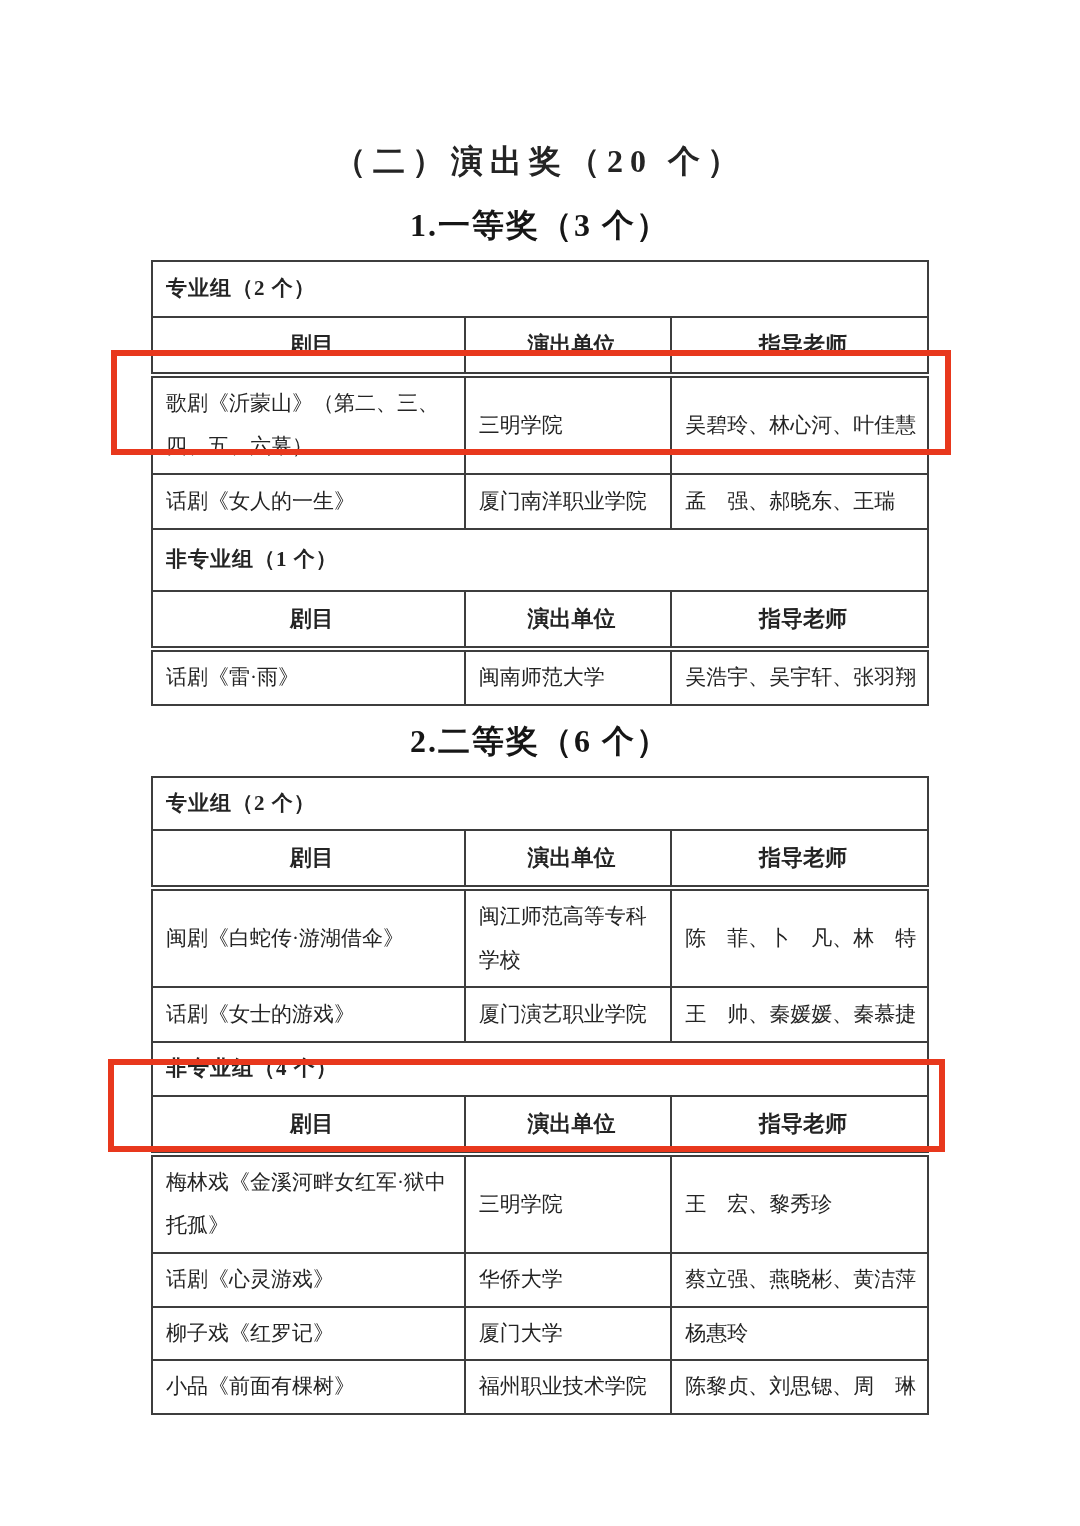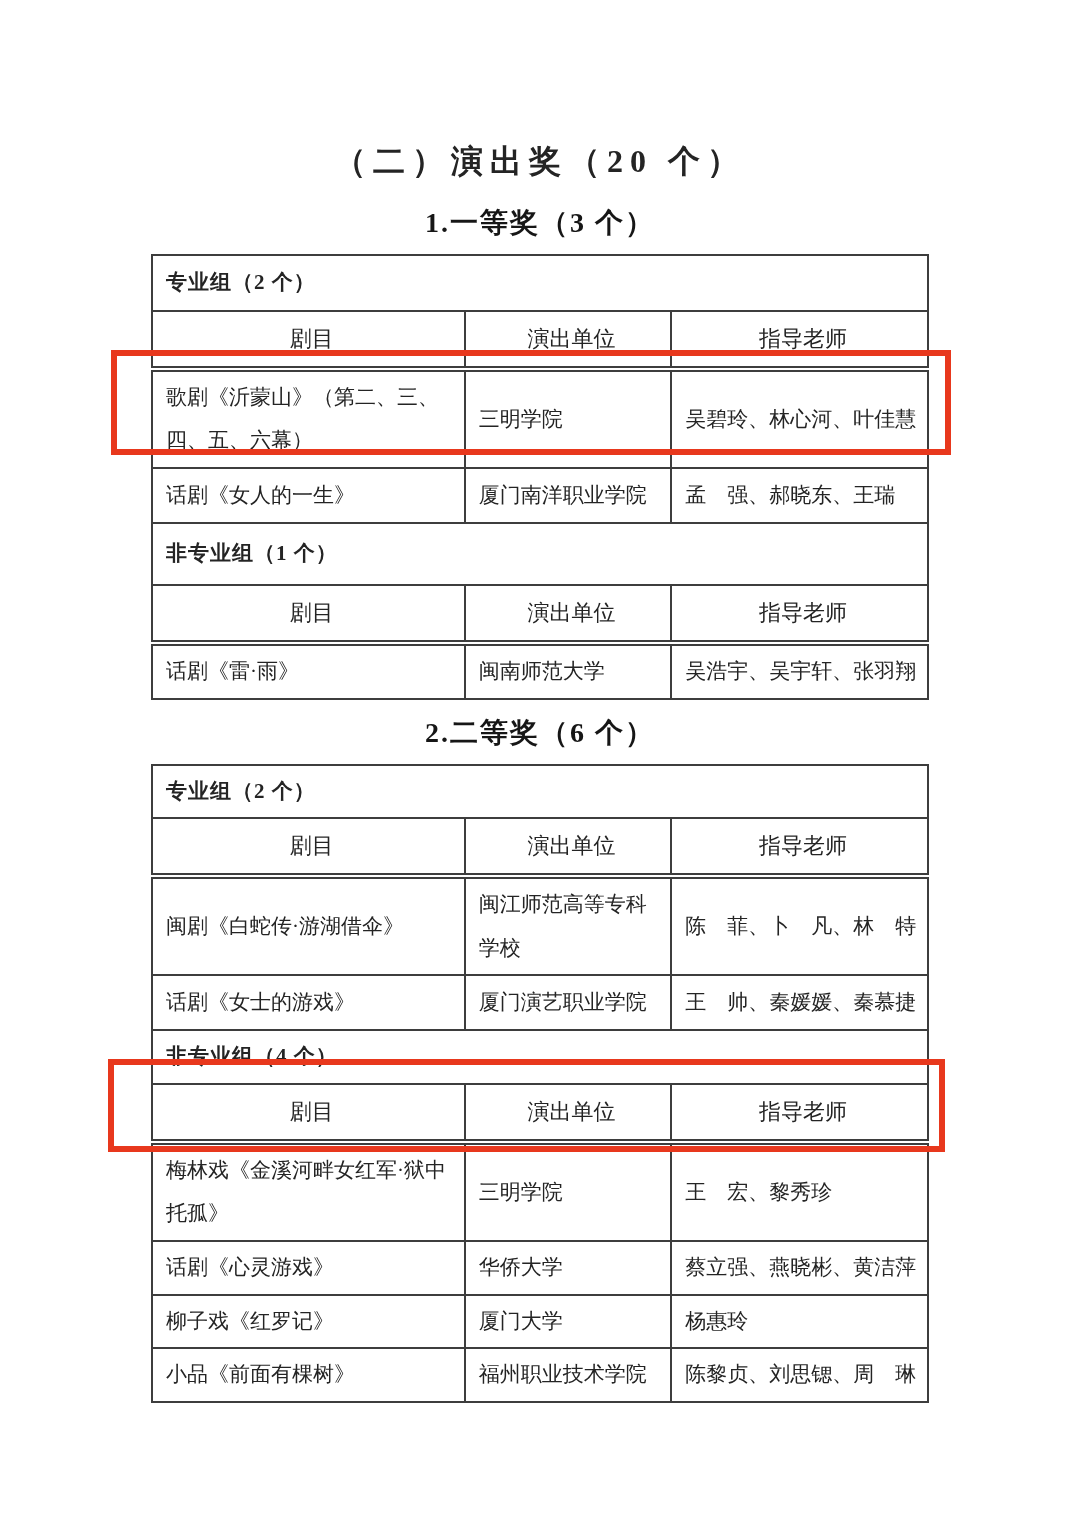--- a/index.html
+++ b/index.html
@@ -23,21 +23,21 @@
     font-size: 32px;
     font-weight: 600;
     letter-spacing: 7px;
     color: #242424;
   }
   .section-heading {
     margin: 0;
     padding-top: 20px;
     padding-bottom: 12px;
     text-align: center;
-    font-size: 28px;
+    font-size: 32px;
     font-weight: 700;
     letter-spacing: 2px;
     color: #161616;
   }
   .section-heading.second {
     padding-top: 14px;
   }
   table.awards {
     width: 778px;
     margin: 0 auto;
@@ -56,21 +56,21 @@
     color: #242424;
   }
   td.group-cell {
     font-weight: 700;
     font-size: 22px;
     letter-spacing: 1px;
     text-align: left;
     border-radius: 26px;
   }
   tr.col-header td {
-    font-weight: 400;
+    font-weight: 700;
     font-size: 22px;
     text-align: center;
     border-bottom: 6px double #3d3d3d;
   }
   td.teachers-cell {
     padding-left: 11px;
     padding-right: 2px;
   }
   .highlight-box {
     position: absolute;

